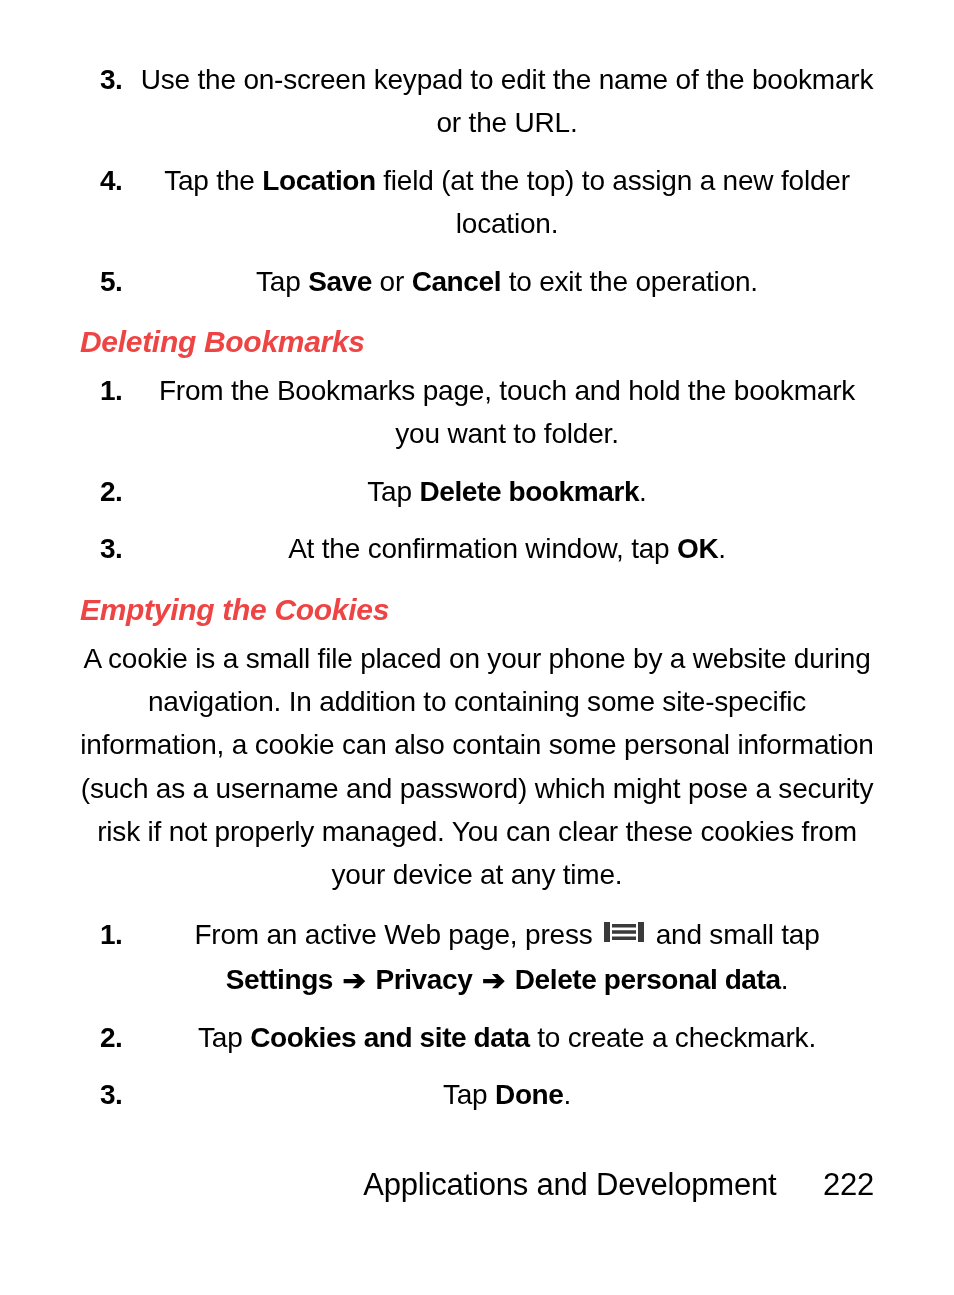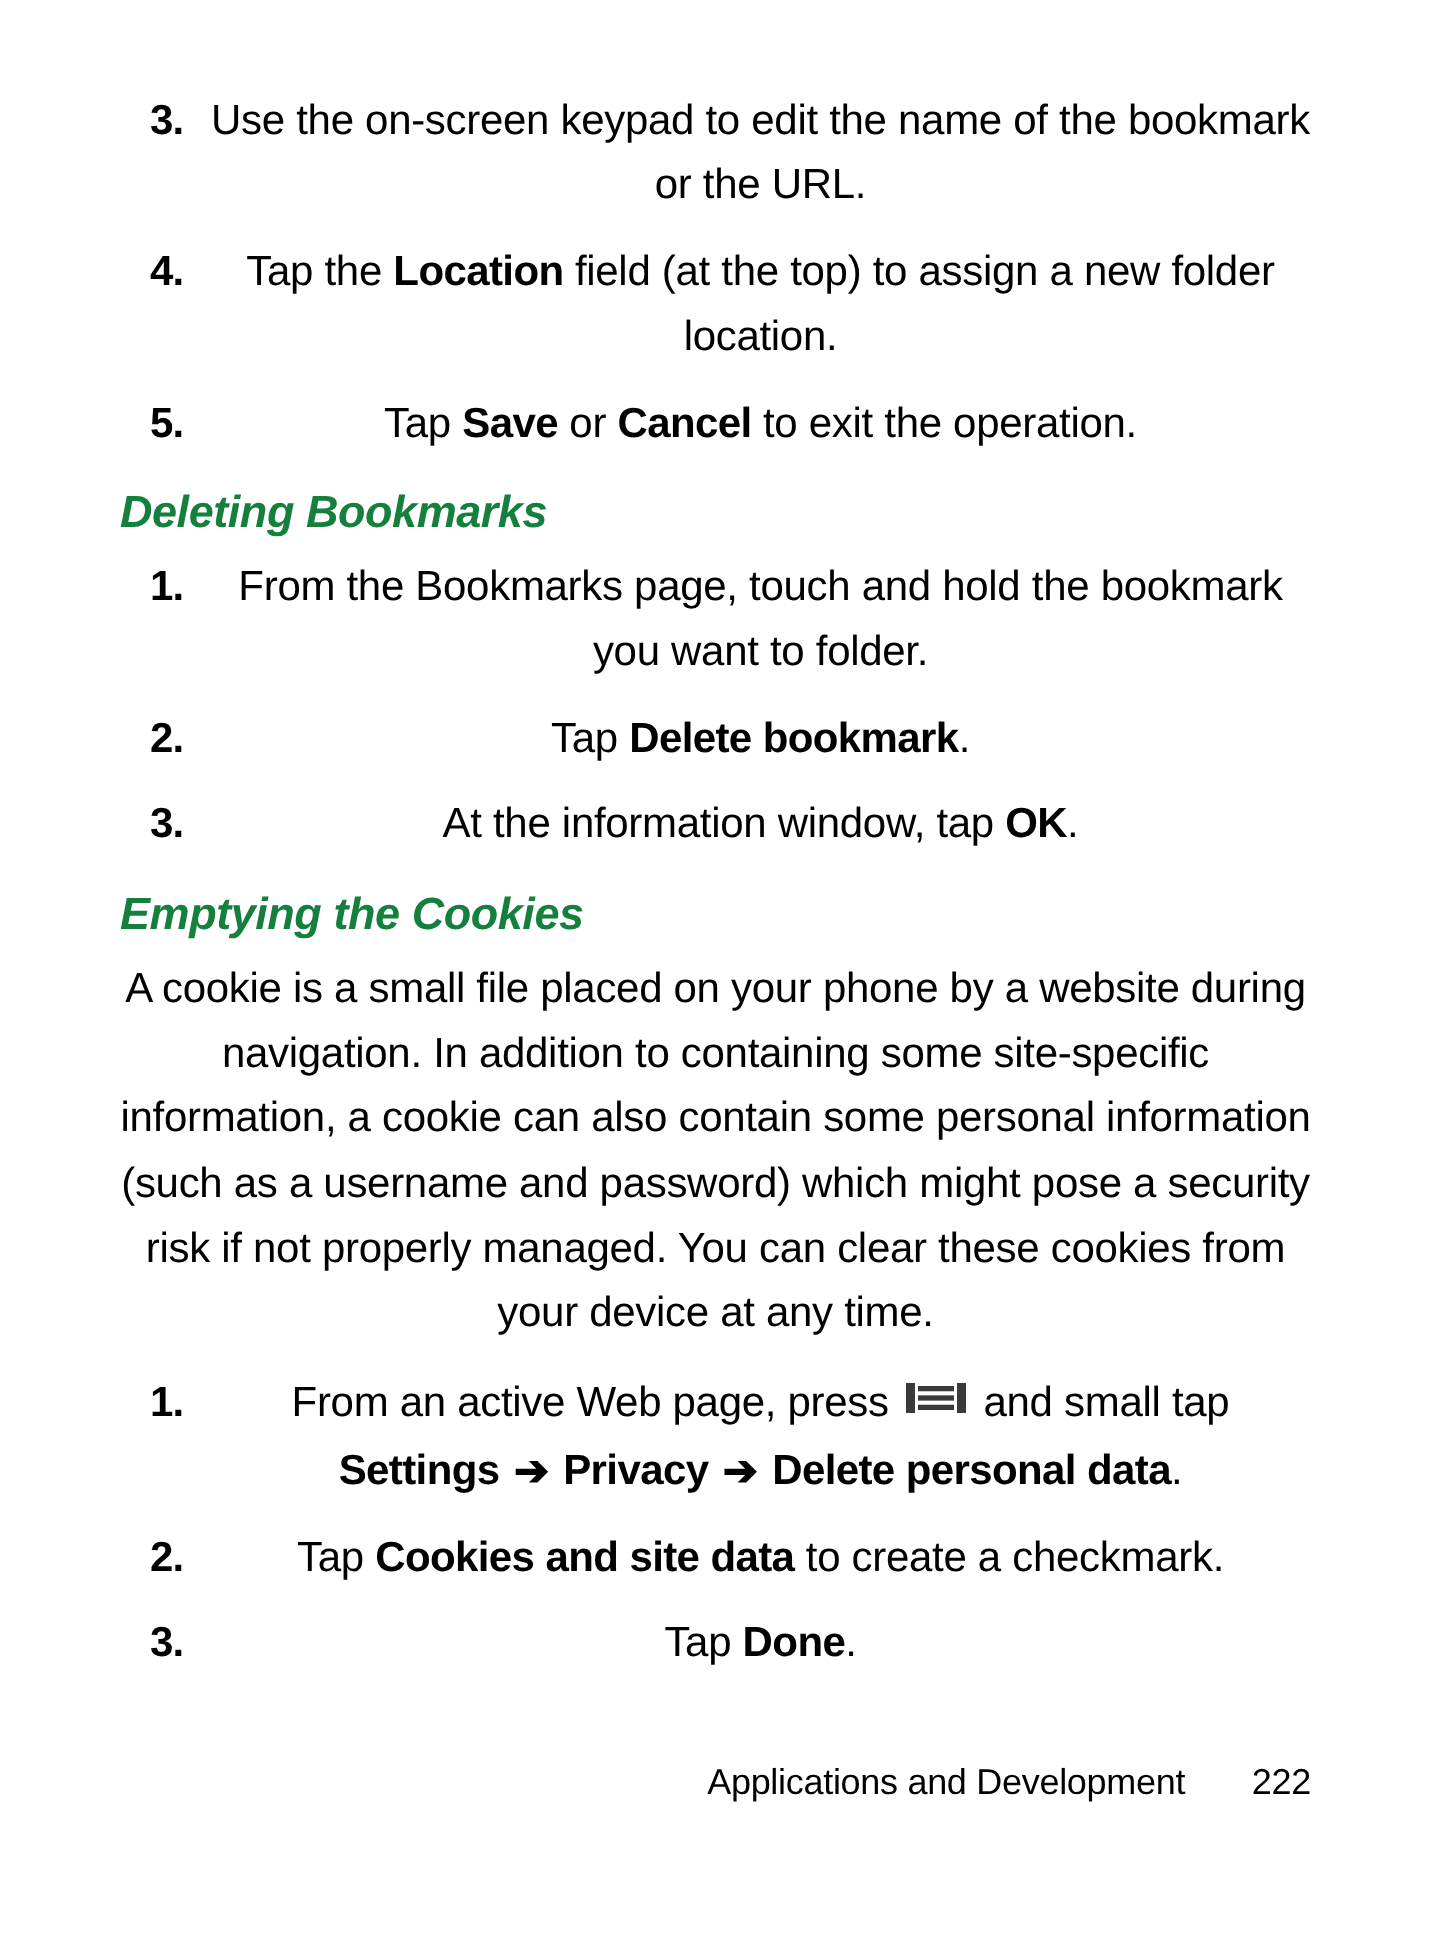--- a/index.html
+++ b/index.html
@@ -39,21 +39,21 @@
     flex: 1 1 auto;
   }
   .condensed {
     letter-spacing: -0.2px;
     text-align: center;
   }
   .section-heading {
     font-family: Arial, Helvetica, sans-serif;
     font-weight: 700;
     font-style: italic;
-    color: #15803d;
+    color: #ef4444;
     font-size: 30px;
     margin: 22px 0 10px 0;
     letter-spacing: -0.3px;
   }
   .para {
     font-size: 28px;
     line-height: 1.55;
     margin: 8px 0 16px 0;
     letter-spacing: -0.2px;
   }
@@ -69,21 +69,21 @@
     display: inline-block;
     vertical-align: middle;
     position: relative;
     top: -2px;
     margin: 0 4px;
   }
   .footer {
     position: absolute;
     bottom: 92px;
     right: 80px;
-    font-size: 24px;
+    font-size: 31px;
     letter-spacing: -0.2px;
   }
   .footer .pgnum {
     display: inline-block;
     margin-left: 38px;
   }
 </style>
 </head>
 <body>
 
@@ -116,21 +116,21 @@
     </div>
     <div class="ol-item">
       <div class="ol-num">2.</div>
       <div class="ol-body condensed">
         <span>Tap </span><span class="b">Delete bookmark</span><span>.</span>
       </div>
     </div>
     <div class="ol-item">
       <div class="ol-num">3.</div>
       <div class="ol-body condensed">
-        <span>At the information window, tap </span><span class="b">OK</span><span>.</span>
+        <span>At the confirmation window, tap </span><span class="b">OK</span><span>.</span>
       </div>
     </div>
   </div>
 
   <div class="section-heading">Emptying the Cookies</div>
   <div class="para condensed">A cookie is a small file placed on your phone by a website during navigation. In addition to containing some site-specific information, a cookie can also contain some personal information (such as a username and password) which might pose a security risk if not properly managed. You can clear these cookies from your device at any time.</div>
 
   <div>
     <div class="ol-item">
       <div class="ol-num">1.</div>

